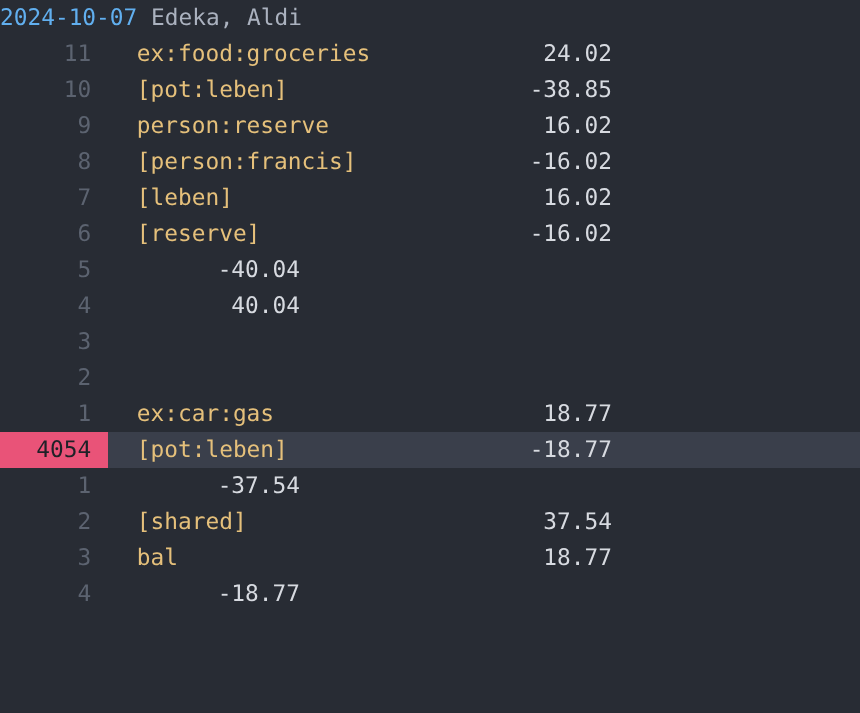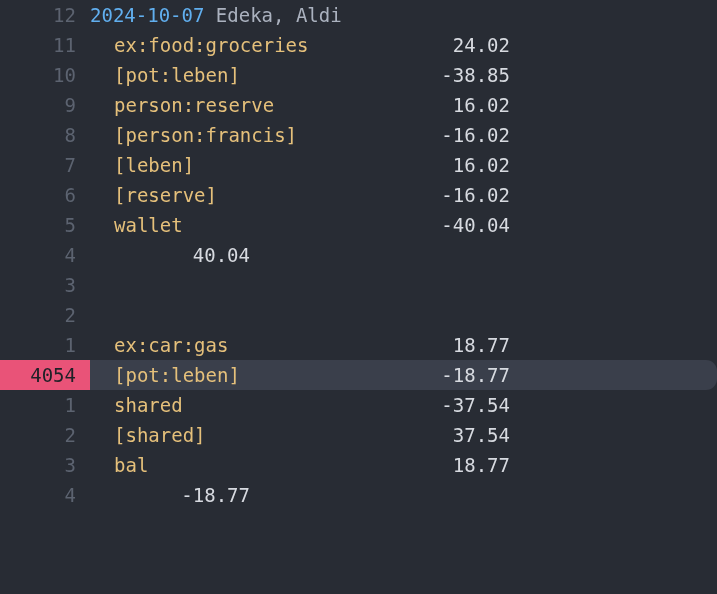--- a/index.html
+++ b/index.html
@@ -21,21 +21,20 @@
       display: flex;
       flex-direction: column;
     }
     .line {
       display: flex;
       align-items: center;
       height: 30px;
     }
     .line.highlighted {
       background: #3a3f4b;
-      border-radius: 11px;
     }
     .gutter {
       width: 90px;
       text-align: right;
       padding-right: 14px;
       color: #5c6370;
       flex-shrink: 0;
       font-size: 19px;
     }
     .gutter.active {
@@ -73,21 +72,20 @@
     }
     .header-content {
       white-space: pre;
     }
   </style>
 </head>
 <body>
 
 <div class="editor" id="editor">
     <div class="line">
-      <div class="gutter">12</div>
       <div class="content">
         <div class="header-content"><span class="date">2024-10-07</span> <span class="desc">Edeka, Aldi</span></div>
       </div>
     </div>
     <div class="line">
       <div class="gutter">11</div>
       <div class="content">
         <div class="account-col account-yellow indent">ex:food:groceries</div>
         <div class="amount-col amount-white">24.02</div>
       </div>
@@ -123,21 +121,20 @@
     <div class="line">
       <div class="gutter">6</div>
       <div class="content">
         <div class="account-col account-yellow indent">[reserve]</div>
         <div class="amount-col amount-white">-16.02</div>
       </div>
     </div>
     <div class="line">
       <div class="gutter">5</div>
       <div class="content">
-        <div class="account-col account-yellow indent">wallet</div>
         <div class="amount-col amount-white">-40.04</div>
       </div>
     </div>
     <div class="line">
       <div class="gutter">4</div>
       <div class="content">
         <div class="amount-col amount-white">40.04</div>
       </div>
     </div>
     <div class="line">
@@ -157,21 +154,20 @@
     <div class="line highlighted">
       <div class="gutter active">4054</div>
       <div class="content">
         <div class="account-col account-yellow indent">[pot:leben]</div>
         <div class="amount-col amount-white">-18.77</div>
       </div>
     </div>
     <div class="line">
       <div class="gutter">1</div>
       <div class="content">
-        <div class="account-col account-yellow indent">shared</div>
         <div class="amount-col amount-white">-37.54</div>
       </div>
     </div>
     <div class="line">
       <div class="gutter">2</div>
       <div class="content">
         <div class="account-col account-yellow indent">[shared]</div>
         <div class="amount-col amount-white">37.54</div>
       </div>
     </div>

